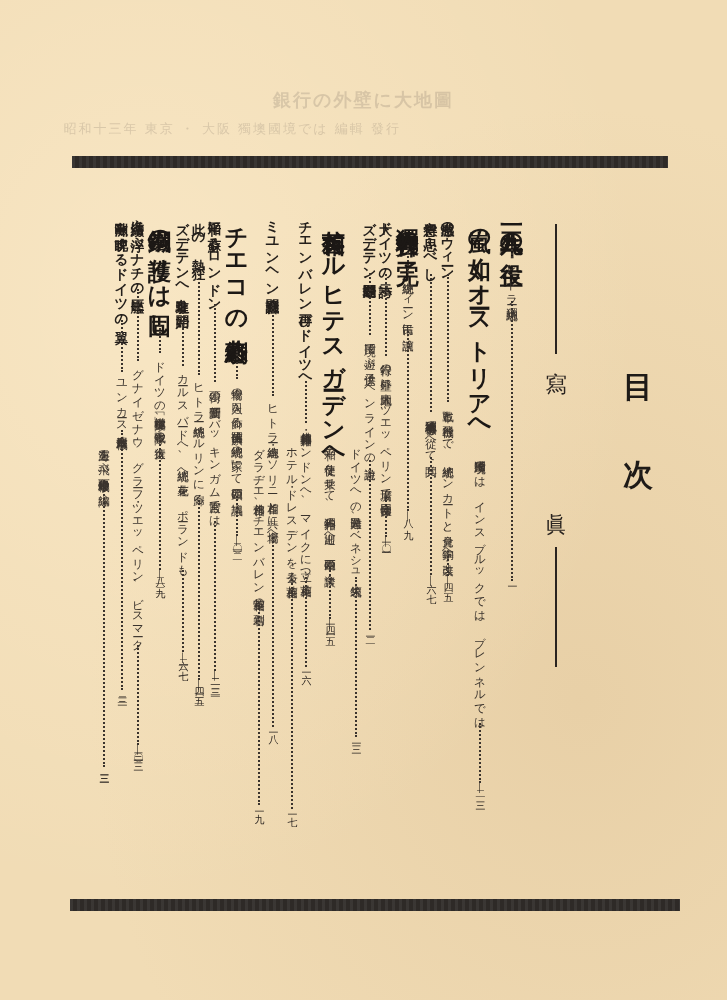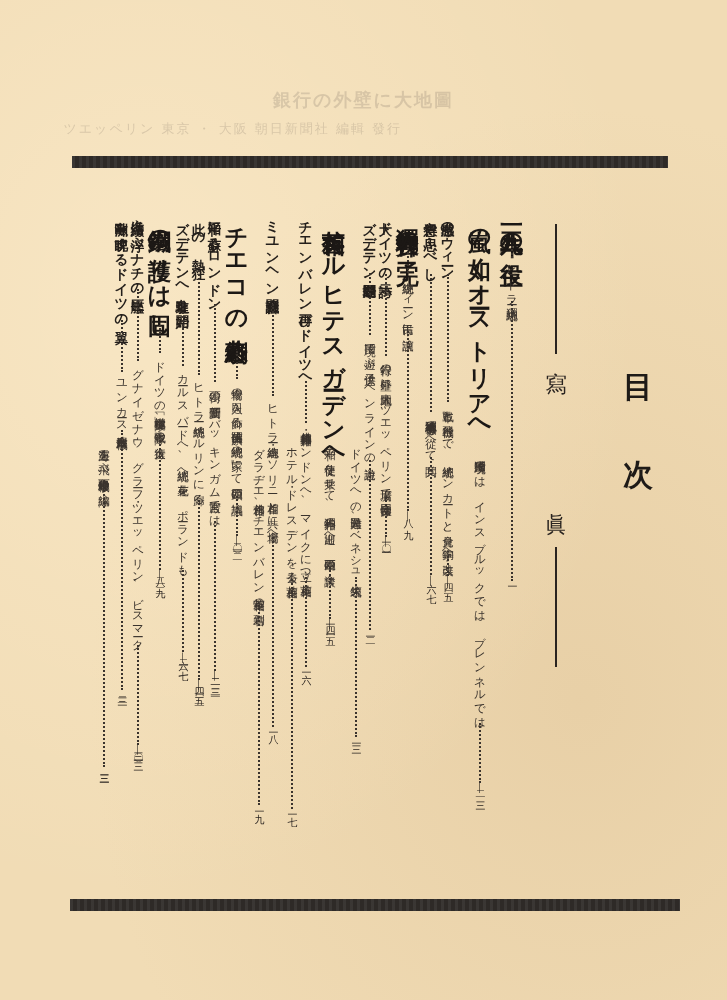--- a/index.html
+++ b/index.html
@@ -56,21 +56,21 @@
     border-right:2px dotted #3a332d;
     width:0;
     margin:0 6px;
   }
   .page { font-size:10px; color:#2a2420; }
 </style>
 </head>
 <body>
 
 <div class="ghost t1">銀行の外壁に大地圖</div>
-<div class="ghost t2">ツエッペリン 東京 ・ 大阪 朝日新聞社 編輯 發行</div>
+<div class="ghost t2">昭和十三年 東京 ・ 大阪 獨墺國境では 編輯 發行</div>
 <div class="rule top"></div>
 
 <div class="toc">
   <div class="title-moku">目</div>
   <div class="title-ji">次</div>
 
   <div class="photo-line" style="top:12px;height:130px;"></div>
   <div class="photo-char" style="top:158px;">寫</div>
   <div class="photo-char" style="top:298px;">眞</div>
   <div class="photo-line" style="top:335px;height:120px;"></div>

